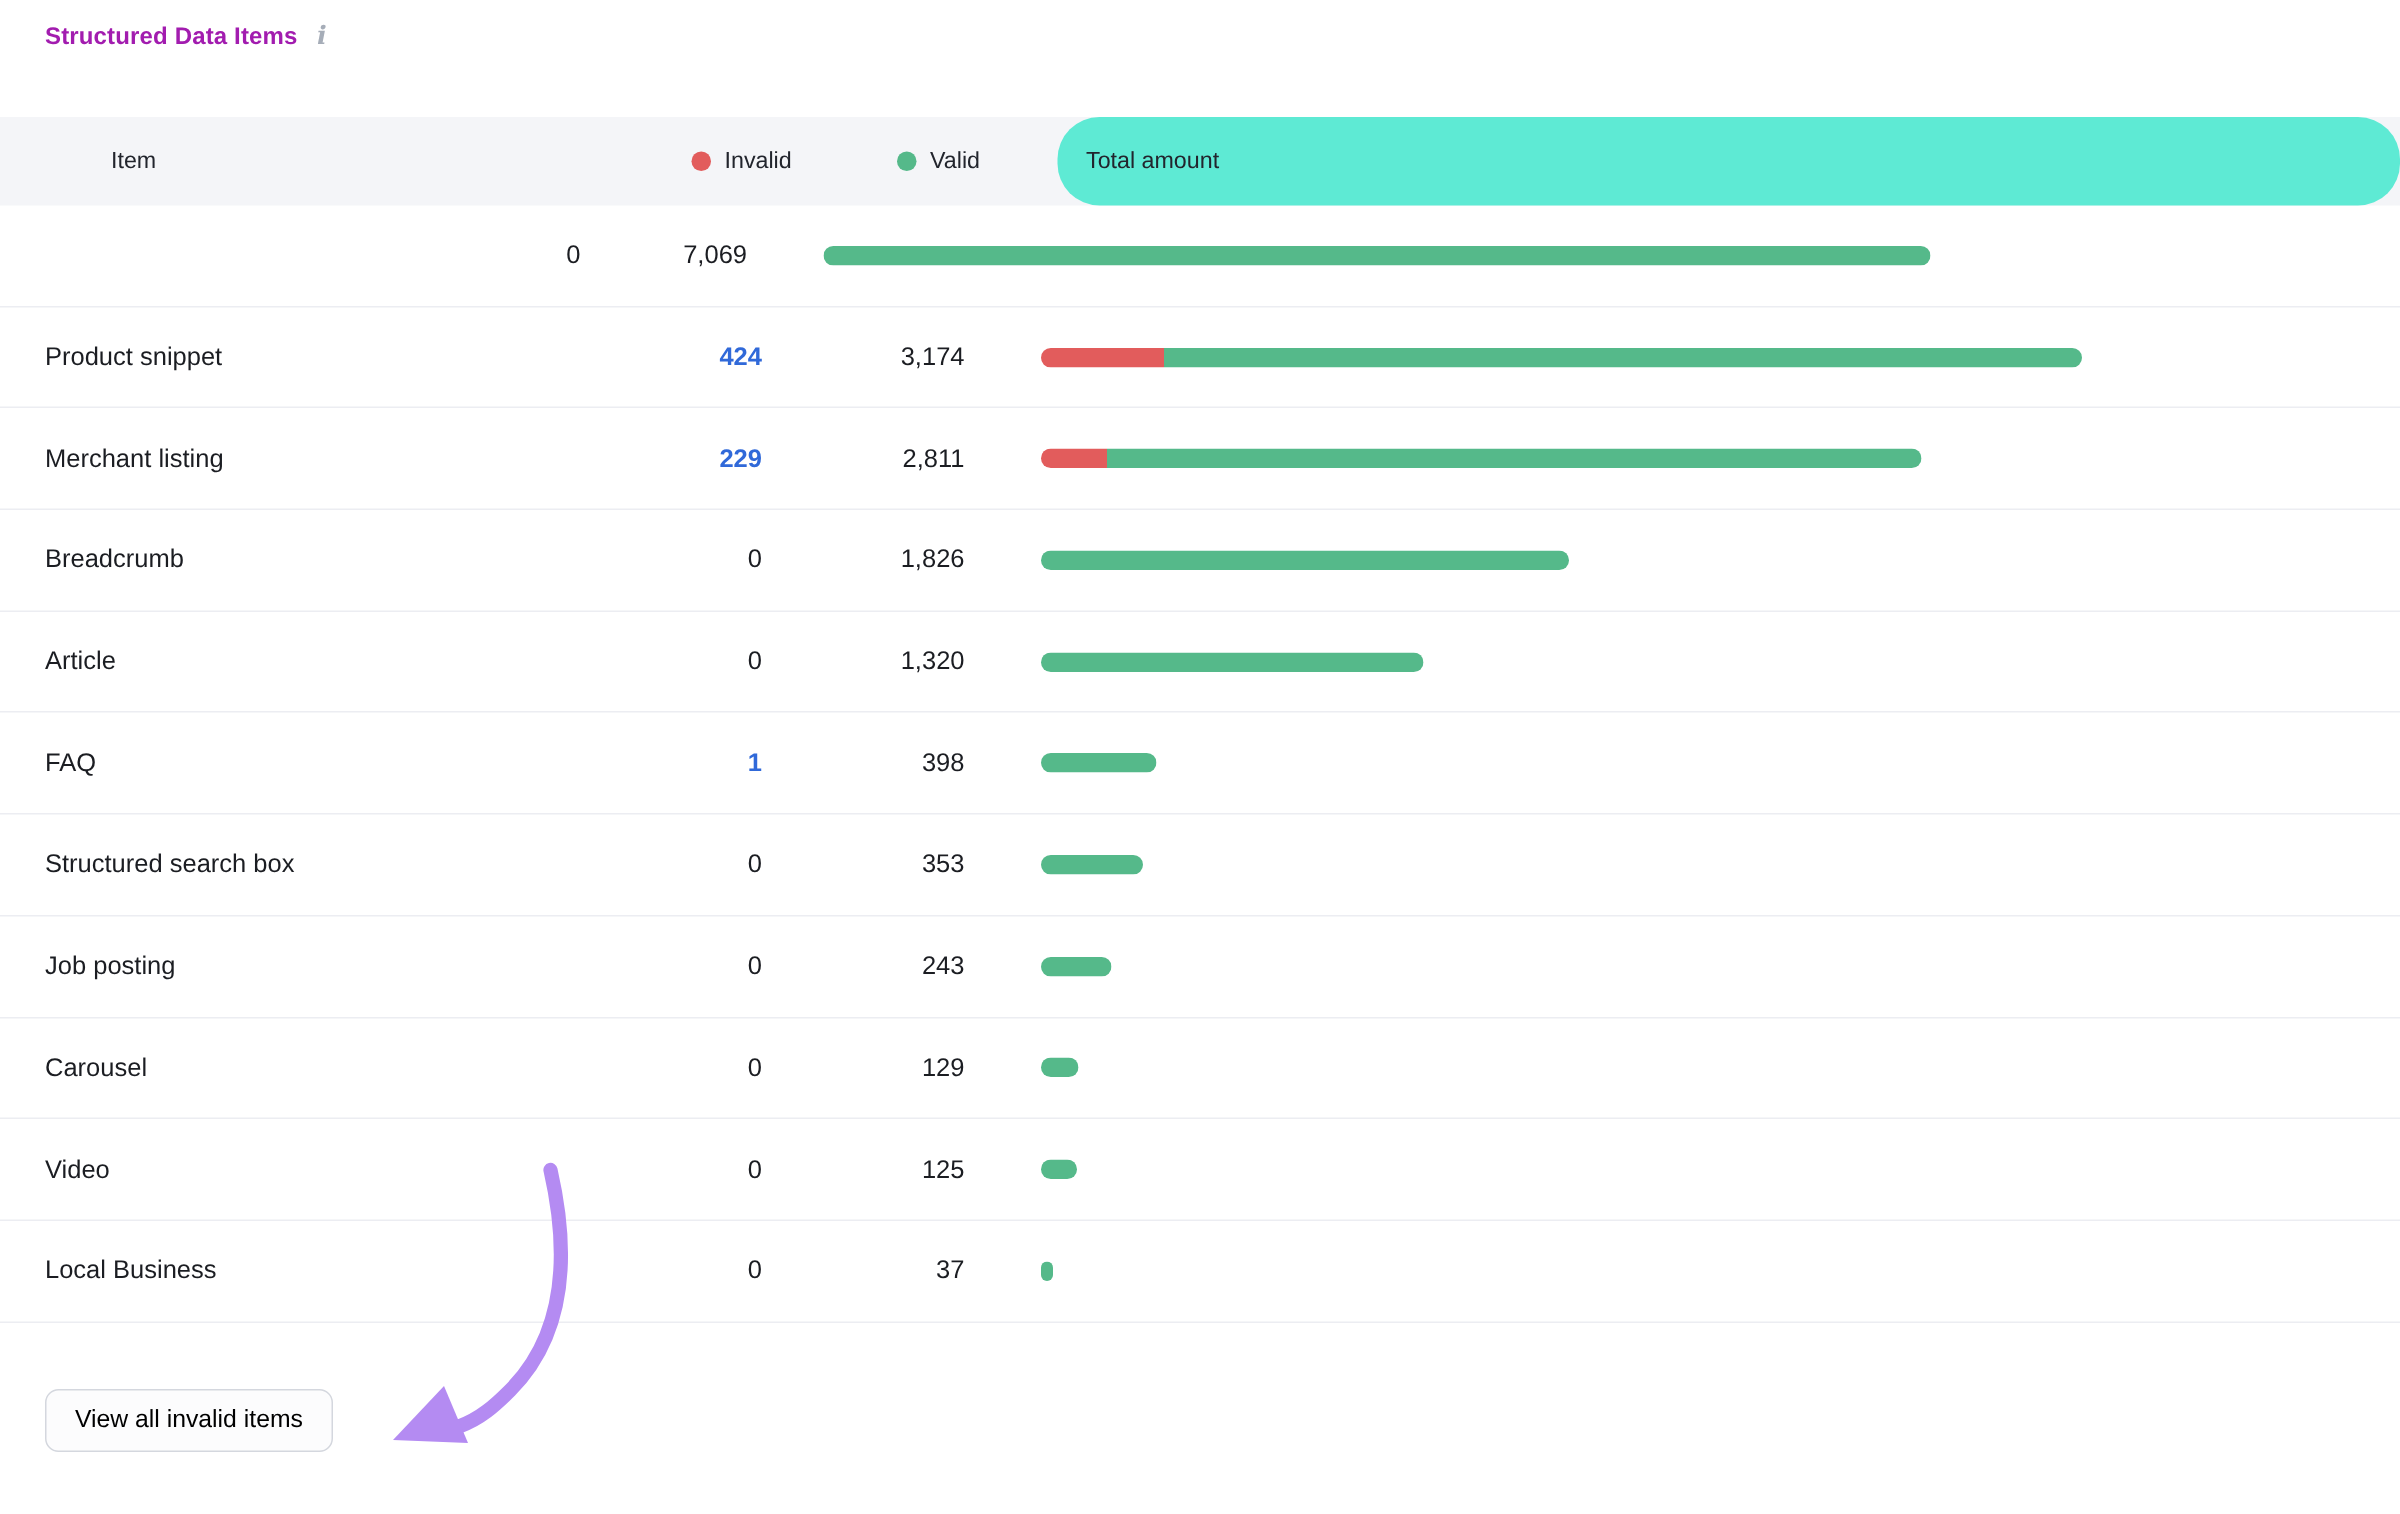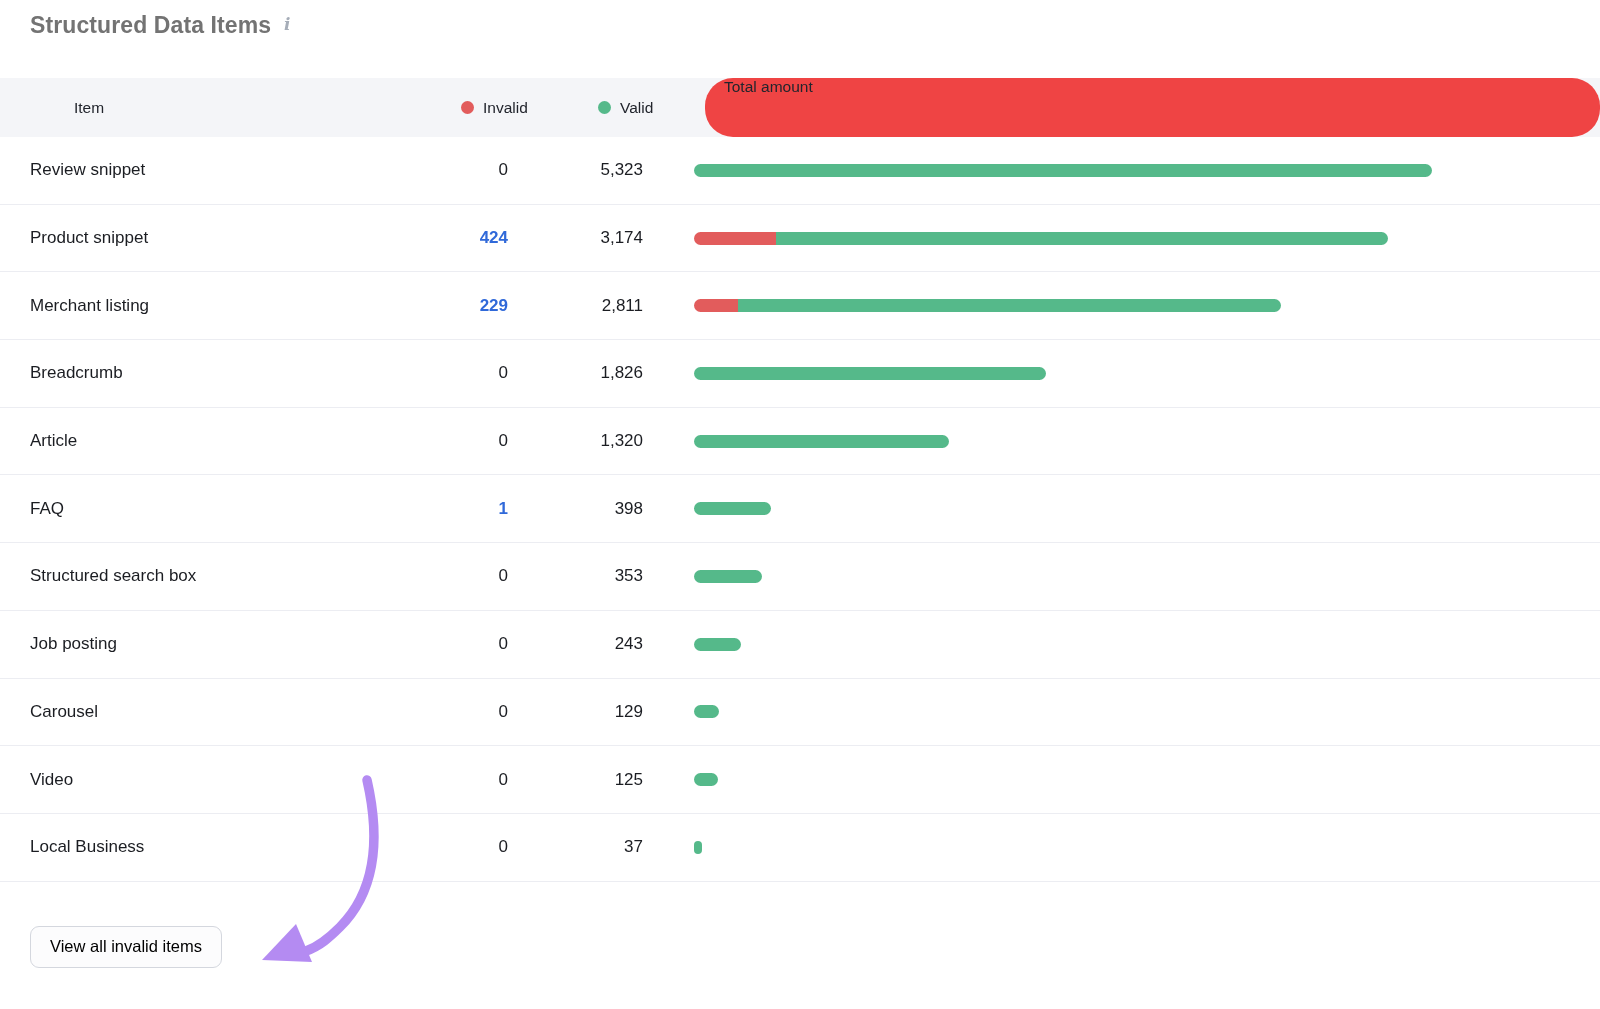--- a/index.html
+++ b/index.html
@@ -13,23 +13,23 @@
   }
 
   
   .title-row {
     padding: 11px 30px 0 30px;
     height: 78px;
     display: flex;
     align-items: flex-start;
   }
   .page-title {
-    font-size: 23px;
+    font-size: 16px;
     font-weight: 700;
-    color: #737373;
+    color: #a21caf;
     line-height: 28px;
     letter-spacing: 0.1px;
   }
   .info-i {
     font-family: "DejaVu Serif", serif;
     font-style: italic;
     font-weight: 700;
     color: #a6adb8;
     font-size: 17px;
     line-height: 26px;
@@ -56,23 +56,24 @@
   .legend-cell { display: flex; align-items: center; }
   .legend-invalid { padding-left: 22px; }
   .legend-valid { padding-left: 38px; }
   .dot {
     width: 13px; height: 13px;
     border-radius: 50%;
     margin-right: 9px;
     flex: 0 0 13px;
   }
   .th-total {
-    background: #ef4444;
+    background: #5eead4;
     height: 59px;
     display: flex;
+    align-items: center;
     padding-left: 19px;
     cursor: pointer;
     border-radius: 28px;
   }
   .sort-icon { margin-left: 11px; display: inline-block; }
   .sort-icon .s-line {
     height: 2.5px;
     background: #8b92a0;
     border-radius: 1px;
     margin-bottom: 3px;
@@ -149,23 +150,22 @@
     <span class="sort-icon">
       <span class="s-line s1"></span>
       <span class="s-line s2"></span>
       <span class="s-line s3"></span>
     </span>
   </div>
 </div>
 
 <div id="rows">
     <div class="grid trow">
-      <div class="cell-item">Review snippet</div>
-      <div class="cell-invalid"><span class="num-zero">0</span></div>
-      <div class="cell-valid">5,323</div>
+      <div class="cell-invalid"><span class="num-zero">0</span></div>
+      <div class="cell-valid">7,069</div>
       <div class="cell-bar">
         <div class="bar" style="width: 738px;">
           <div class="seg-valid" style="background: rgb(85, 185, 138);"></div>
         </div>
       </div>
     </div>
     <div class="grid trow">
       <div class="cell-item">Product snippet</div>
       <div class="cell-invalid"><span class="num-link">424</span></div>
       <div class="cell-valid">3,174</div>

